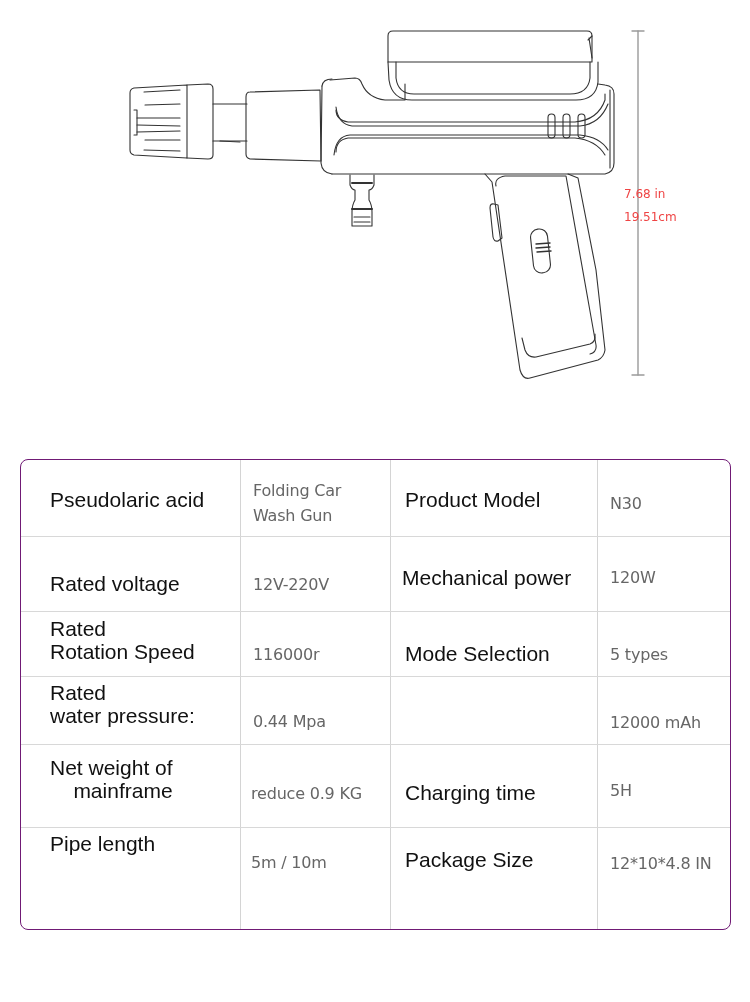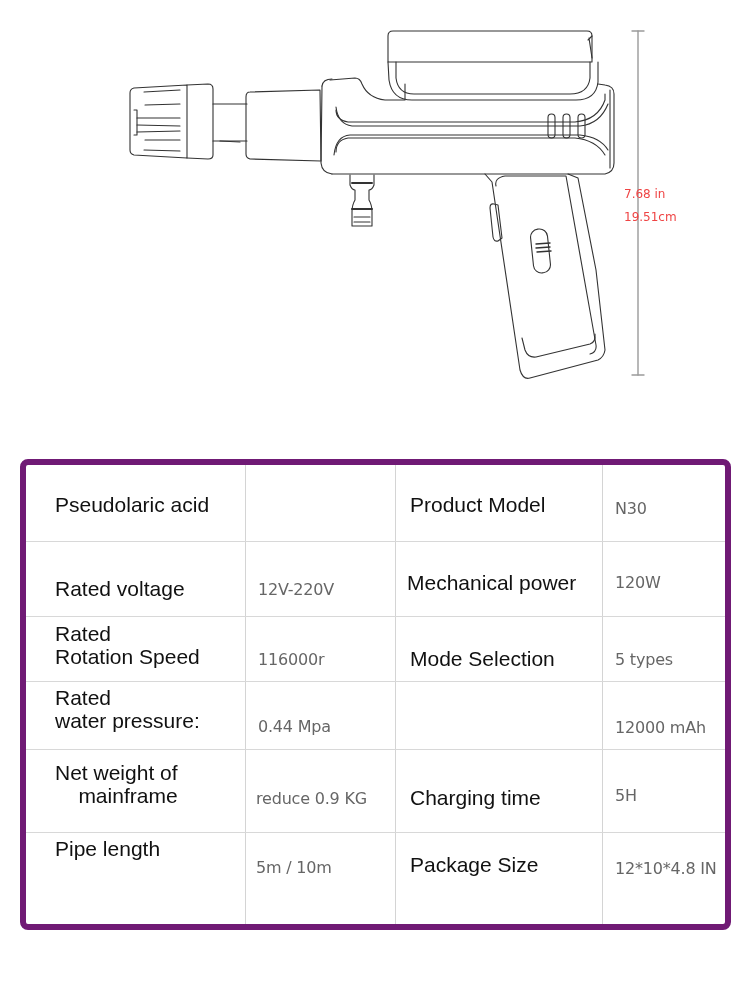--- a/index.html
+++ b/index.html
@@ -2,21 +2,21 @@
 <html><head>
 <meta charset="utf-8">
 <style>
   html, body { margin: 0; padding: 0; background: #ffffff; }
   body { width: 750px; height: 1002px; position: relative; overflow: hidden;
          font-family: "Liberation Sans", "DejaVu Sans", sans-serif; }
   .illustration { position: absolute; left: 0; top: 0; width: 750px; height: 420px; }
   .dim-label { position: absolute; left: 624px; top: 183px; color: #ef4444;
                font-family: "DejaVu Sans", sans-serif; font-size: 12px; line-height: 23px; }
   .spec-table { position: absolute; left: 20px; top: 459px; width: 711px; height: 471px;
-                border: 6px solid #701a75; border-radius: 8px; box-sizing: border-box; }
+                border: 1px solid #701a75; border-radius: 8px; box-sizing: border-box; }
   .vline { position: absolute; top: 0; bottom: 0; width: 1px; background: #d4d4d4; }
   .hline { position: absolute; left: 0; right: 0; height: 1px; background: #d8d8d8; }
   .cell { position: absolute; }
   .label { color: #111; font-size: 21px; line-height: 23px; font-family: "Liberation Sans", sans-serif; }
   .value { color: #666; font-size: 16px; line-height: 25px; font-family: "DejaVu Sans", sans-serif; letter-spacing: -0.2px; }
 </style>
 </head>
 <body>
 
 <div class="illustration">
@@ -95,20 +95,24 @@
   <div class="vline" style="left:576px"></div>
   <div class="hline" style="top:76px"></div>
   <div class="hline" style="top:151px"></div>
   <div class="hline" style="top:216px"></div>
   <div class="hline" style="top:284px"></div>
   <div class="hline" style="top:367px"></div>
 
   <div class="cell label" style="left:29px; top:28px;">
     <div>Pseudolaric acid</div>
   </div>
+  <div class="cell value" style="left:232px; top:18px;">
+    <div>Folding Car</div>
+    <div>Wash Gun</div>
+  </div>
   <div class="cell label" style="left:384px; top:28px;">Product Model</div>
   <div class="cell value" style="left:589px; top:31px;">N30</div>
 
   <div class="cell label" style="left:29px; top:112px;">Rated voltage</div>
   <div class="cell value" style="left:232px; top:112px;">12V-220V</div>
   <div class="cell label" style="left:381px; top:106px;">Mechanical power</div>
   <div class="cell value" style="left:589px; top:105px;">120W</div>
 
   <div class="cell label" style="left:29px; top:157px;">
     <div>Rated</div>

